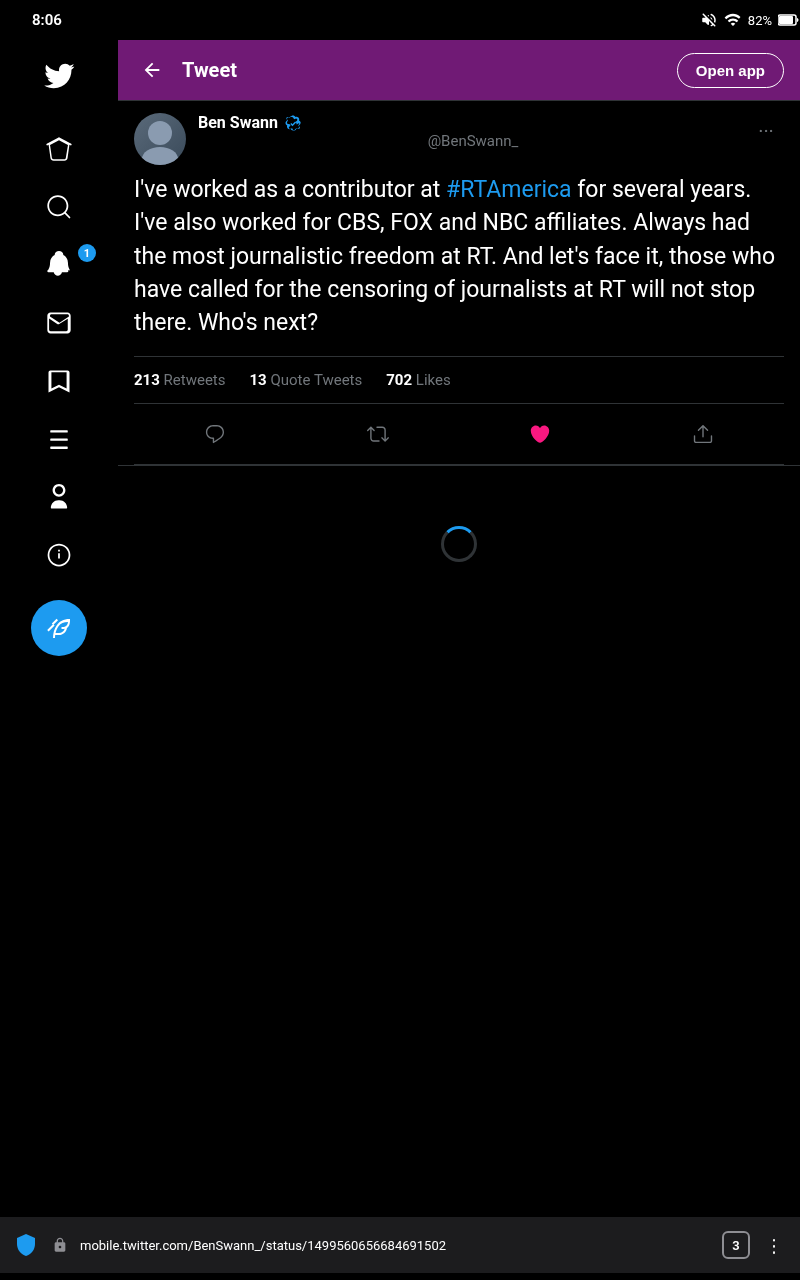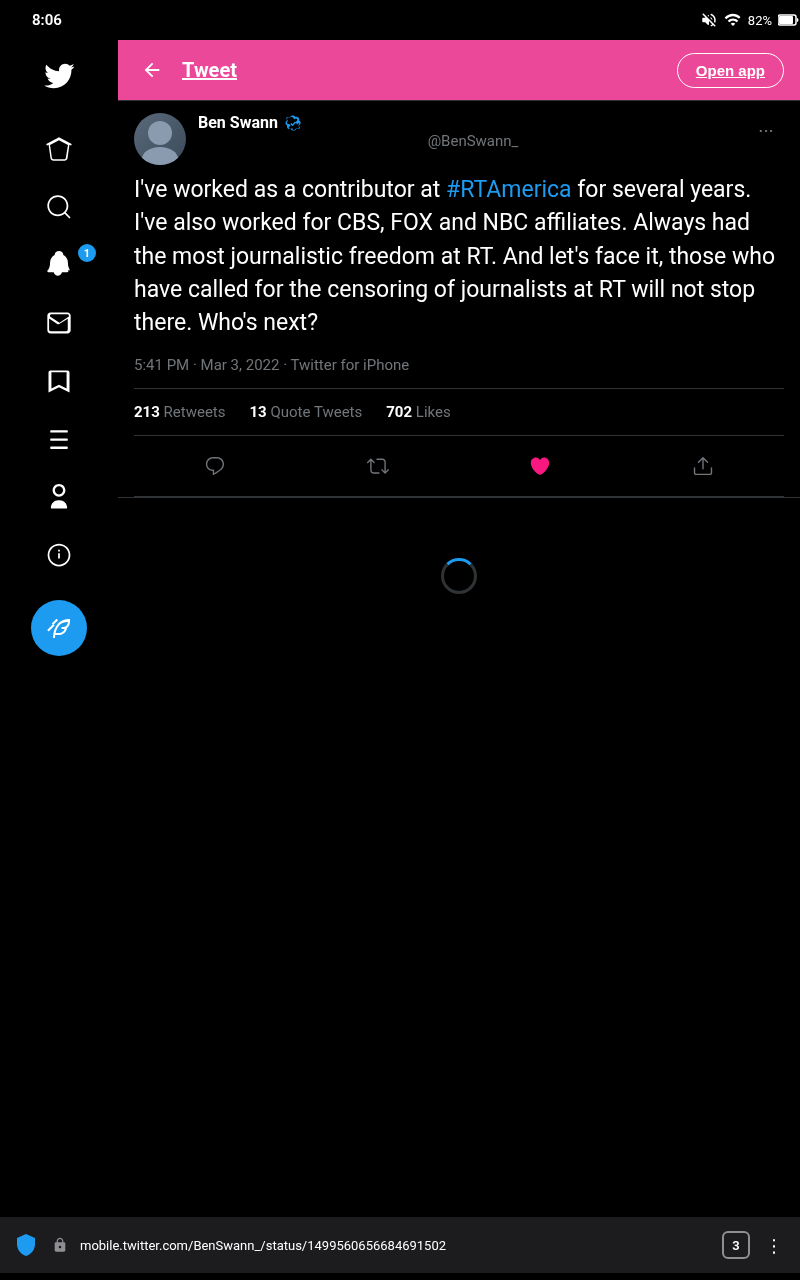--- a/index.html
+++ b/index.html
@@ -142,22 +142,21 @@
       display: flex;
       flex-direction: column;
     }
 
     
     .tweet-header {
       display: flex;
       align-items: center;
       padding: 12px 16px;
       border-bottom: 1px solid #2f3336;
-      background: #ec4899;
-      text-decoration: underline;
+      background: #701a75;
     }
     .back-btn {
       width: 36px;
       height: 36px;
       display: flex;
       align-items: center;
       justify-content: center;
       cursor: pointer;
       margin-right: 12px;
     }
@@ -557,21 +556,20 @@
         </div>
         <div class="author-handle">@BenSwann_</div>
       </div>
       <div class="tweet-more-btn">···</div>
     </div>
 
     <div class="tweet-text">
       <span>I've worked as a contributor at </span><span class="hashtag">#RTAmerica</span><span> for several years. I've also worked for CBS, FOX and NBC affiliates. Always had the most journalistic freedom at RT. And let's face it, those who have called for the censoring of journalists at RT will not stop there. Who's next?</span>
     </div>
 
-    <div class="tweet-meta">5:41 PM · Mar 3, 2022 · Twitter for iPhone</div>
 
     <div class="tweet-stats">
       <div class="stat-item">
         <strong>213</strong>
         <span>Retweets</span>
       </div>
       <div class="stat-item">
         <strong>13</strong>
         <span>Quote Tweets</span>
       </div>

